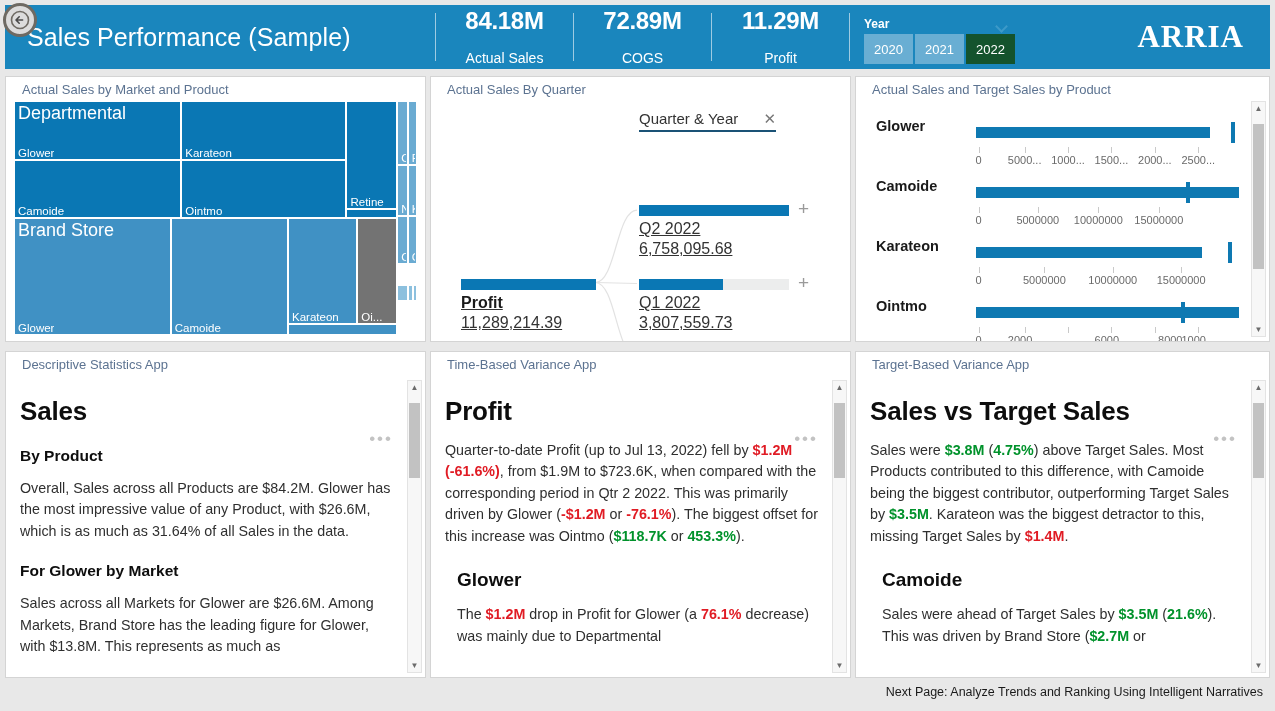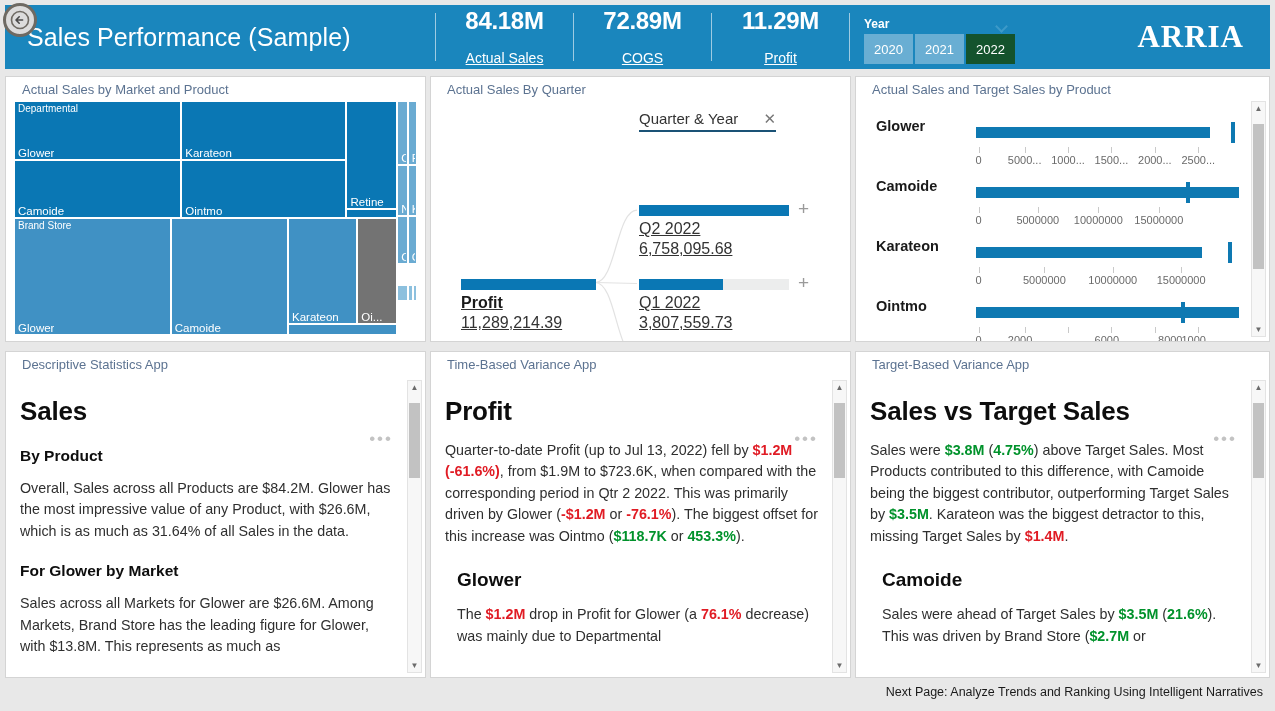--- a/index.html
+++ b/index.html
@@ -29,21 +29,21 @@
     padding-left: 22px; color: #fff; font-size: 25px; letter-spacing: .1px;
   }
   .kpi-wrap { display: flex; align-items: stretch; }
   .kpi {
     width: 138px; display: flex; flex-direction: column;
     align-items: center; justify-content: center; color: #fff;
     border-left: 1px solid #9ecbe2;
     margin: 8px 0; padding: 0 6px;
   }
   .kpi-val { font-size: 24px; font-weight: 700; line-height: 1.12; letter-spacing: -.3px;}
-  .kpi-lbl { font-size: 14px; margin-top: 16px; text-decoration: underline; }
+  .kpi-lbl { font-size: 14px; margin-top: 16px; }
   .slicer {
     border-left: 1px solid #9ecbe2; margin: 8px 0 8px 0;
     padding: 4px 0 0 14px; width: 205px; position: relative;
   }
   .slicer-hdr { color: #fff; font-size: 12px; font-weight: 700; margin-bottom: 3px; }
   .slicer-caret {
     position: absolute; right: 48px; top: 9px; width: 9px; height: 9px;
     border-right: 2px solid #3d9ac9; border-bottom: 2px solid #3d9ac9;
     transform: rotate(45deg); cursor: pointer;
   }
@@ -88,21 +88,21 @@
   }
   .tm {
     position: absolute; overflow: hidden;
     outline: 1px solid #ffffff; outline-offset: -1px;
   }
   .tm span {
     position: absolute; left: 4px; bottom: 1px; color: #fff;
     font-size: 11.5px; white-space: nowrap; overflow: hidden;
     text-overflow: clip; max-width: calc(100% - 6px);
   }
-  .tm span.top { top: 2px; bottom: auto; font-size: 10px; text-align: center; }
+  .tm span.top { top: 2px; bottom: auto; font-size: 18px; text-align: center; }
 
   
   .decomp { position: absolute; left: 0; top: 22px; right: 0; bottom: 0; }
   .dt-head {
     position: absolute; left: 208px; top: 11px; width: 137px;
     border-bottom: 2px solid #1a5276; padding-bottom: 3px;
     display: flex; align-items: center; justify-content: space-between;
   }
   .dt-head-lbl { font-size: 15px; color: #333; }
   .dt-head-x { font-size: 15px; color: #777; cursor: pointer; line-height: 1;}

